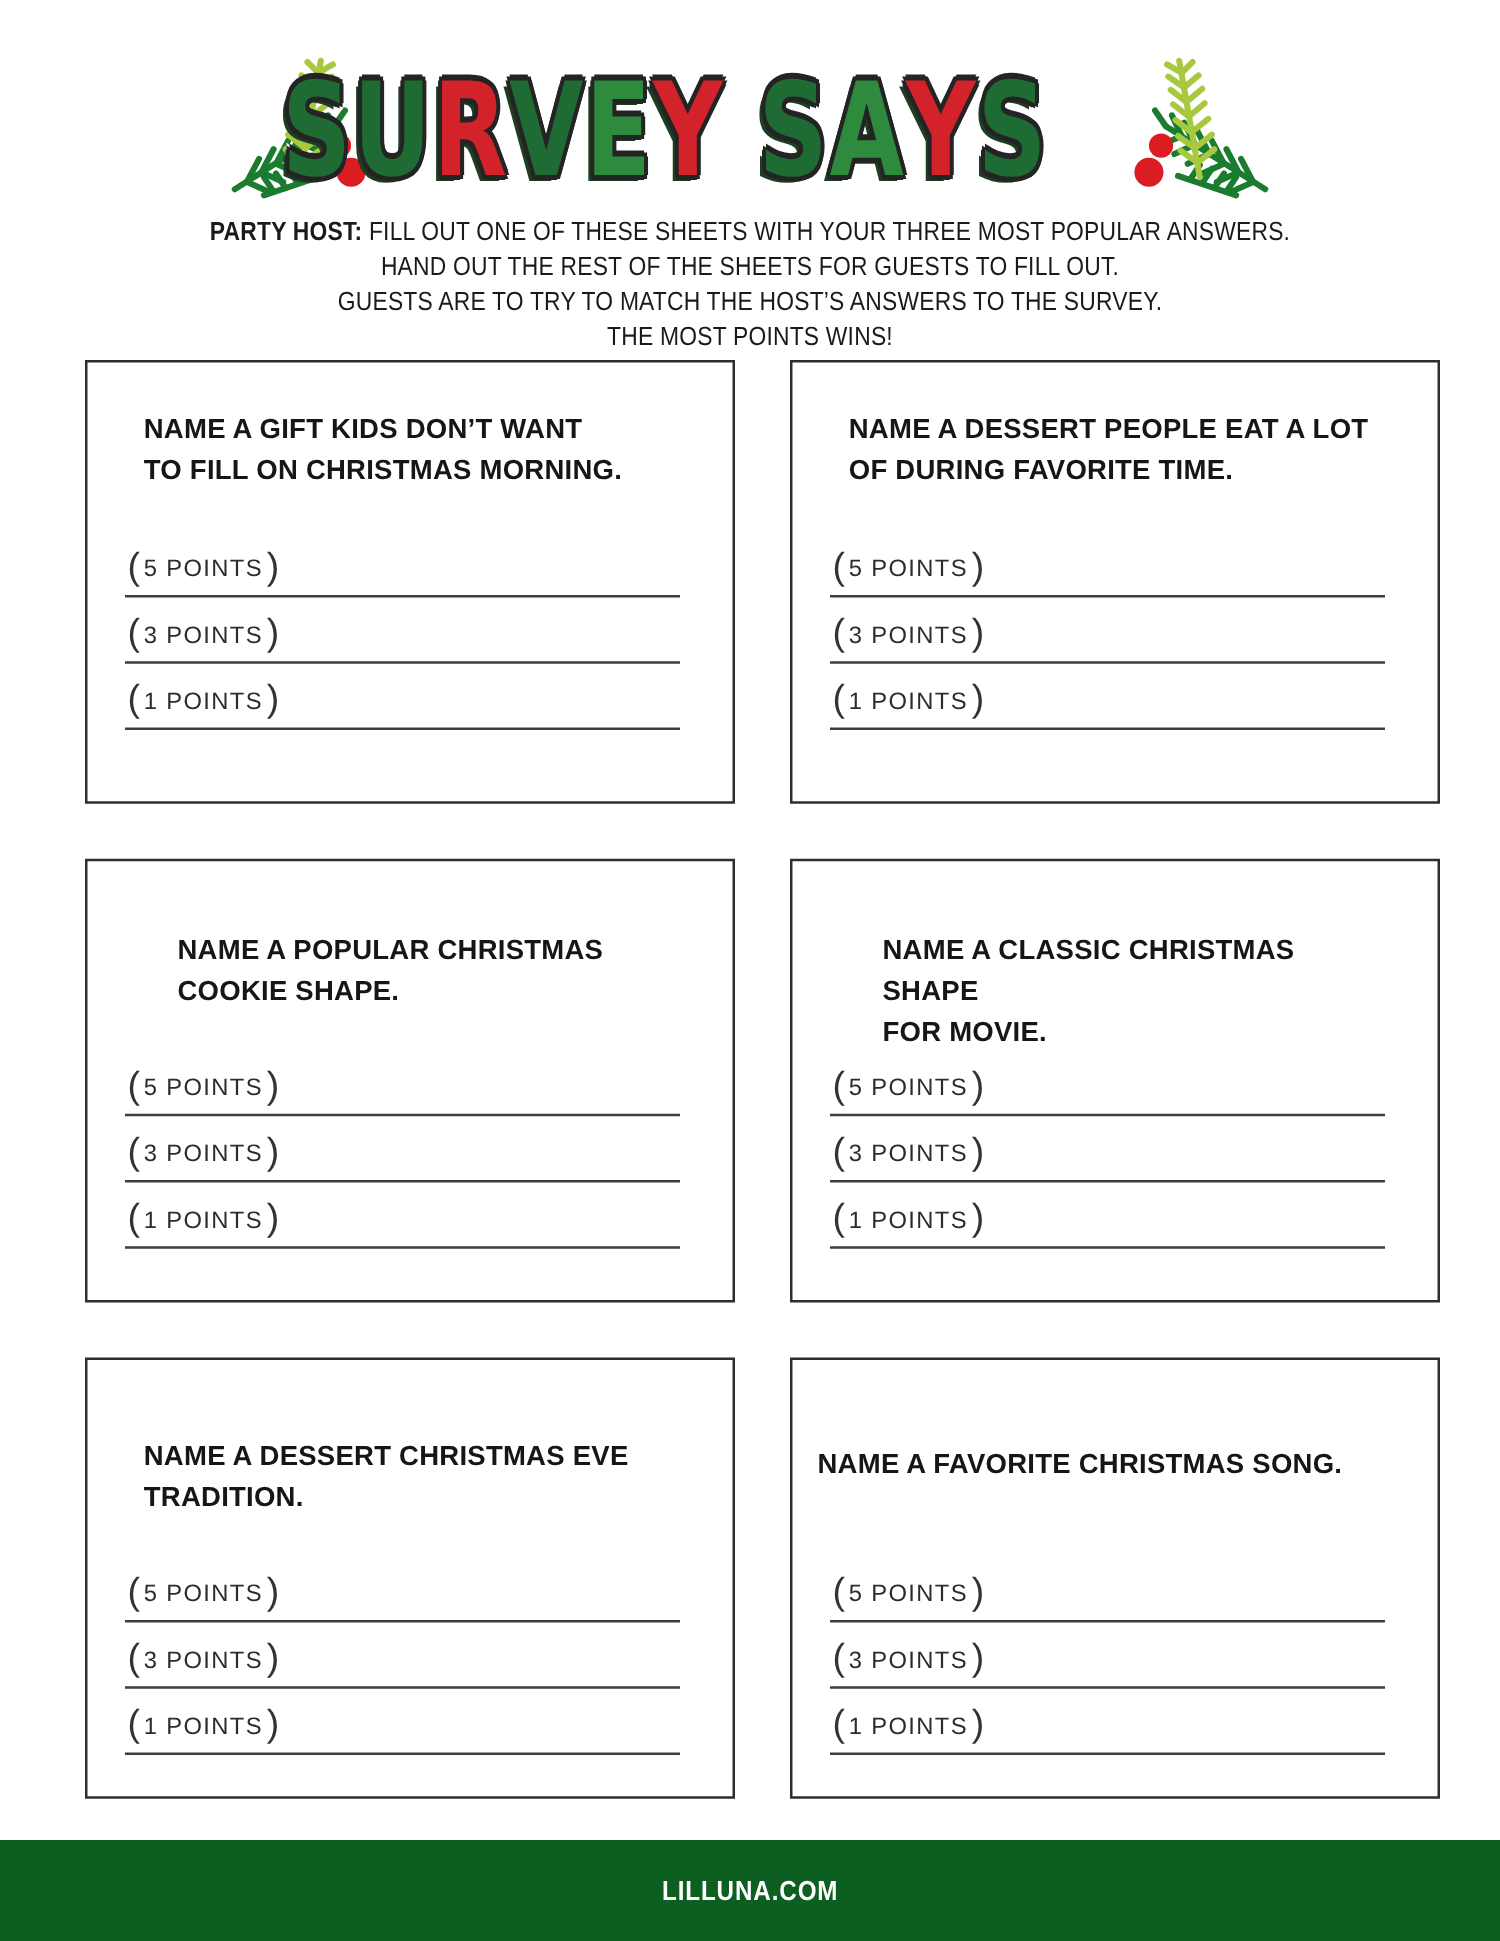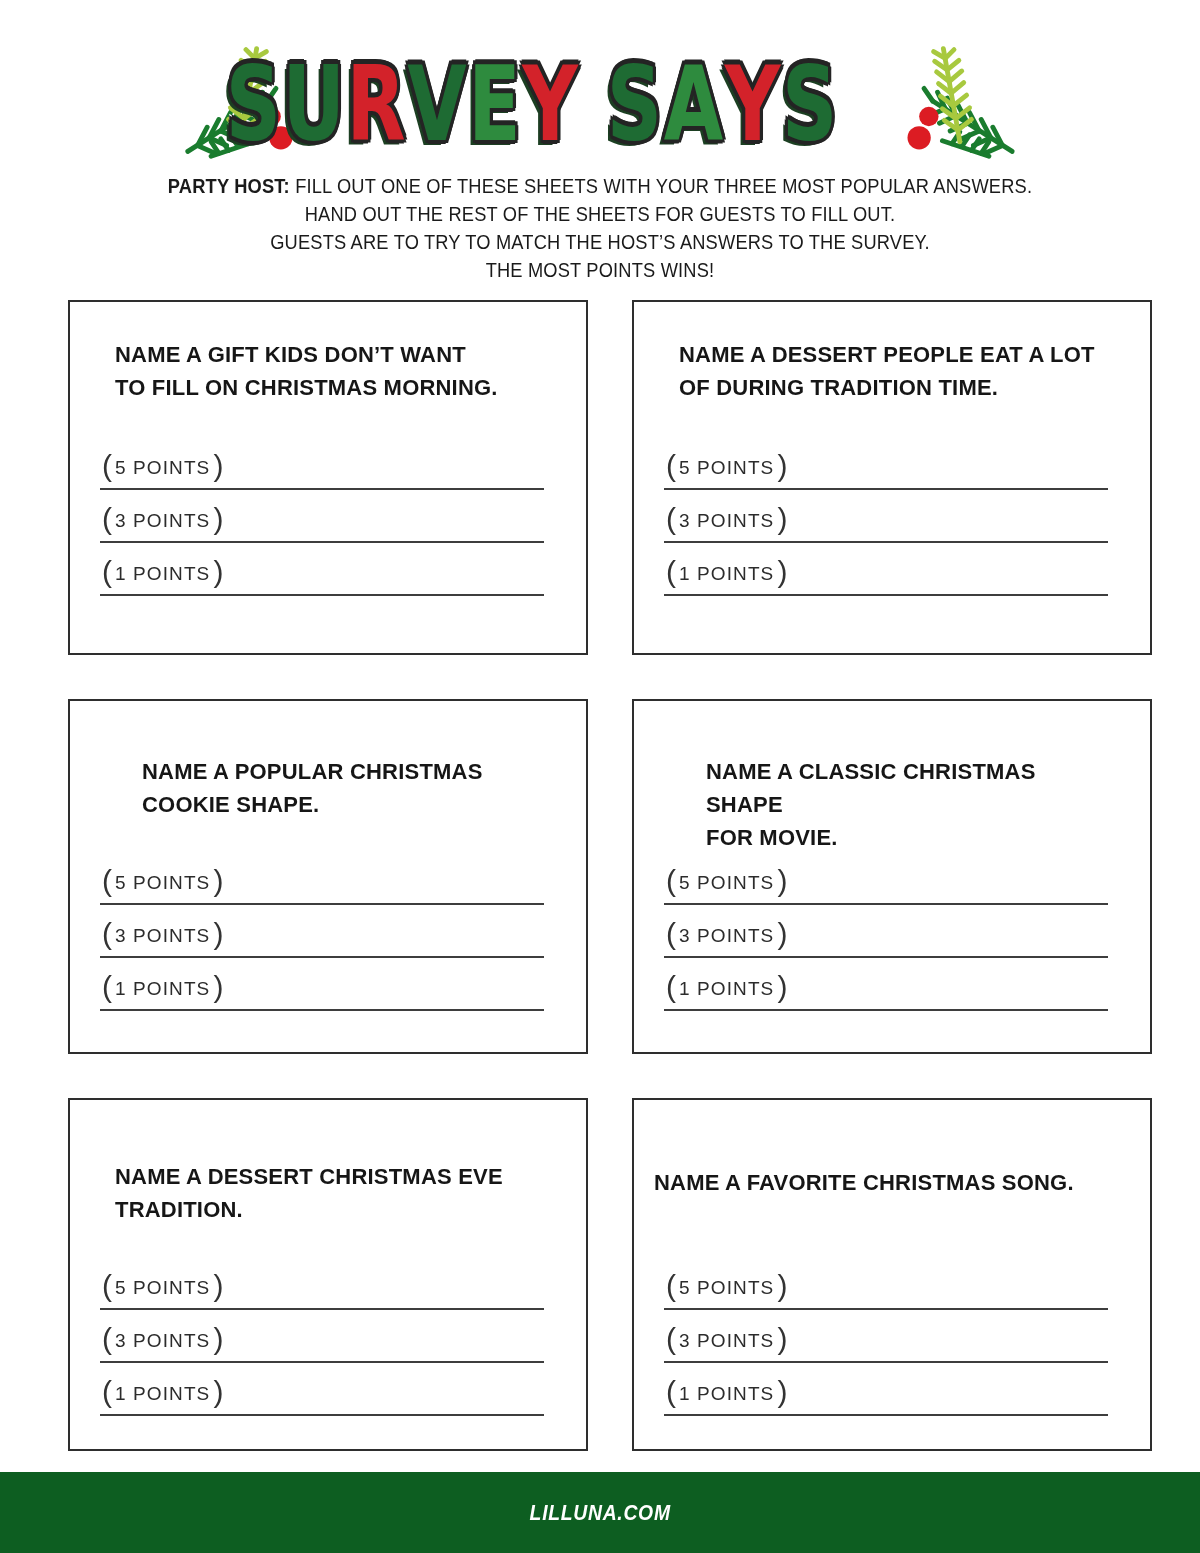--- a/index.html
+++ b/index.html
@@ -59,21 +59,21 @@
     text-align:center;
     font-size:21px;line-height:28px;
     color:var(--ink);
     letter-spacing:0.2px;
     transform:scaleX(0.87);
     transform-origin:center center;
   }
   .instructions strong{font-weight:700;}
   
   .grid{
-    position:absolute;top:300px;left:68px;
+    position:absolute;top:288px;left:68px;
     display:grid;
     grid-template-columns:520px 520px;
     grid-template-rows:355px 355px 353px;
     column-gap:24px;row-gap:29px;gap:44px;
   }
   .card{
     position:relative;
     border:2px solid var(--border-gray);
     background:#ffffff;
   }
@@ -99,21 +99,21 @@
   }
   .paren{font-size:30px;font-weight:400;line-height:1;transform:translateY(-2px);letter-spacing:0;color:#333333;}
   .ansline{
     position:absolute;left:0;right:0;bottom:0;height:0;
     border-bottom:2px solid var(--line-gray);
   }
   
   .footer{
     position:absolute;left:0;top:1472px;width:1200px;height:81px;
     background:var(--footer-green);
-    display:flex;align-items:center;justify-content:center;font-style:italic;
+    display:flex;align-items:center;justify-content:center;
   }
   .footer-site{
     color:#ffffff;font-size:22px;font-weight:700;letter-spacing:0.8px;
     transform:scaleX(0.88);transform-origin:center center;
   }
 </style>
 </head>
 <body>
 
 <div class="page">
@@ -250,21 +250,21 @@
               <span class="paren">)</span>
             </span>
           <span class="ansline"></span>
         </div>
       </div>
     </section>
 
     <section class="card row1">
       <h2 class="question">
         <span>NAME A DESSERT PEOPLE EAT A LOT</span><br>
-        <span>OF DURING TRADITION TIME.</span>
+        <span>OF DURING FAVORITE TIME.</span>
       </h2>
       <div class="points">
         <div class="point-row">
           <span class="plabel">
               <span class="paren">(</span>
               <span>5 POINTS</span>
               <span class="paren">)</span>
             </span>
           <span class="ansline"></span>
         </div>

